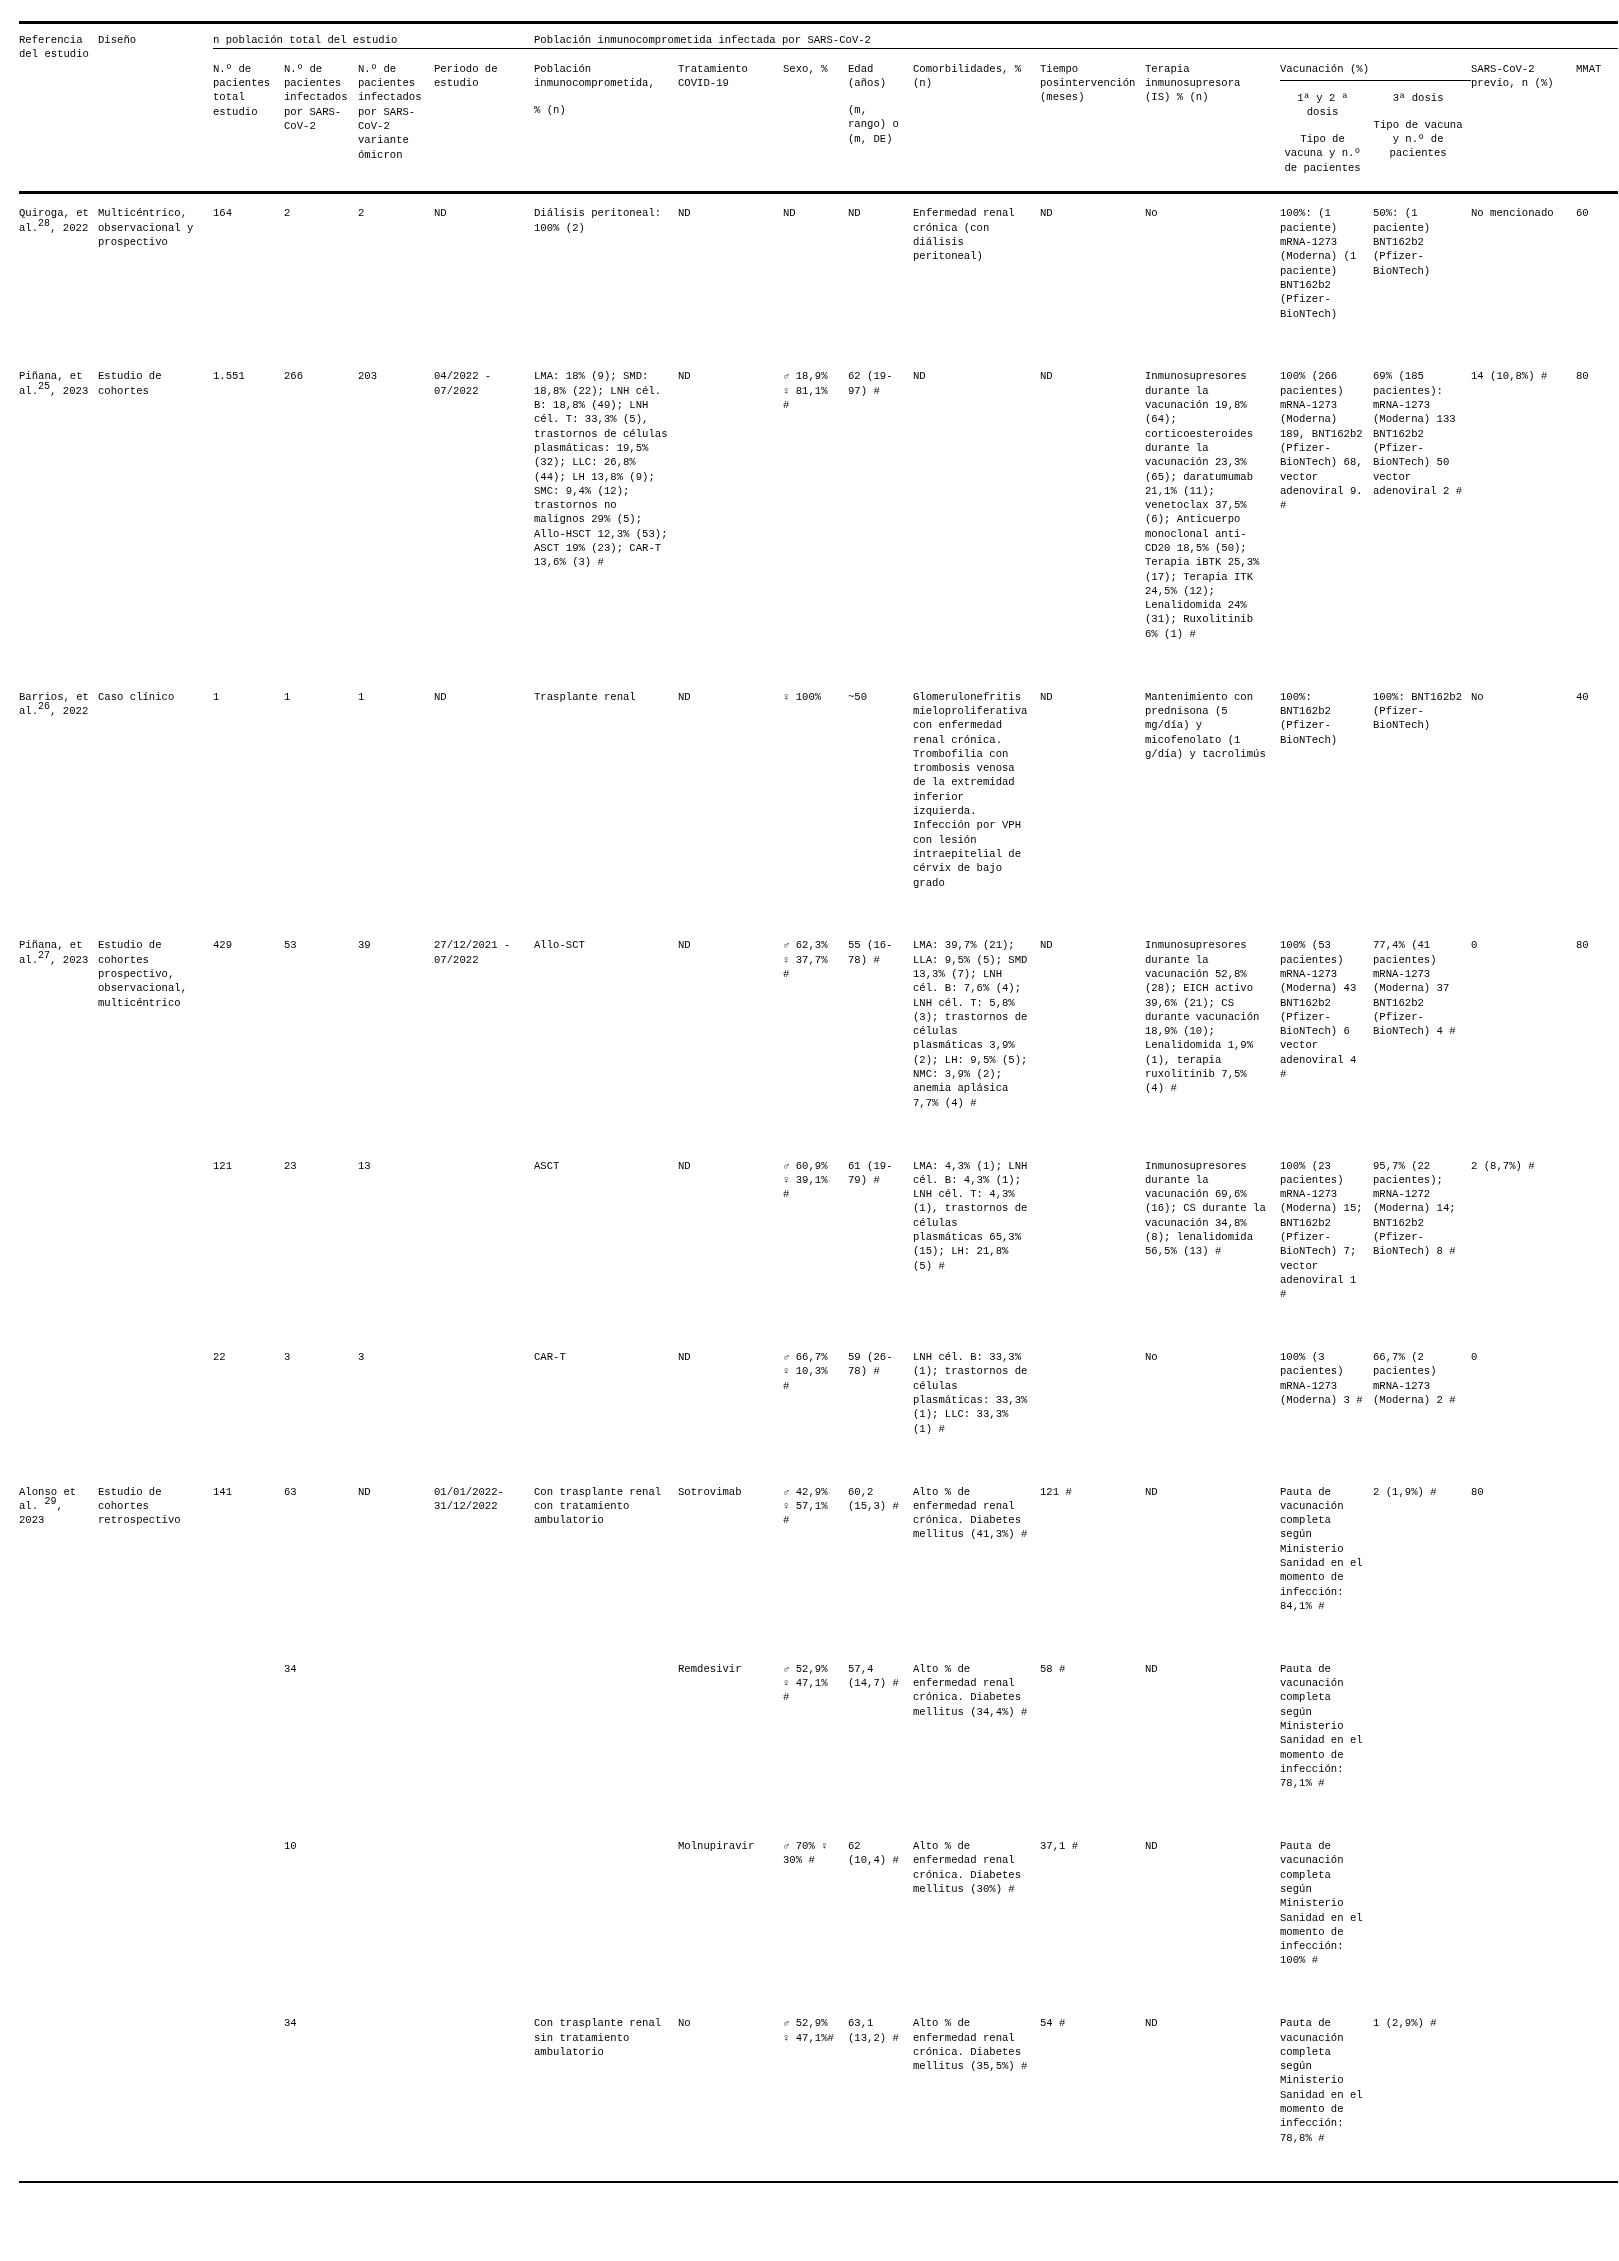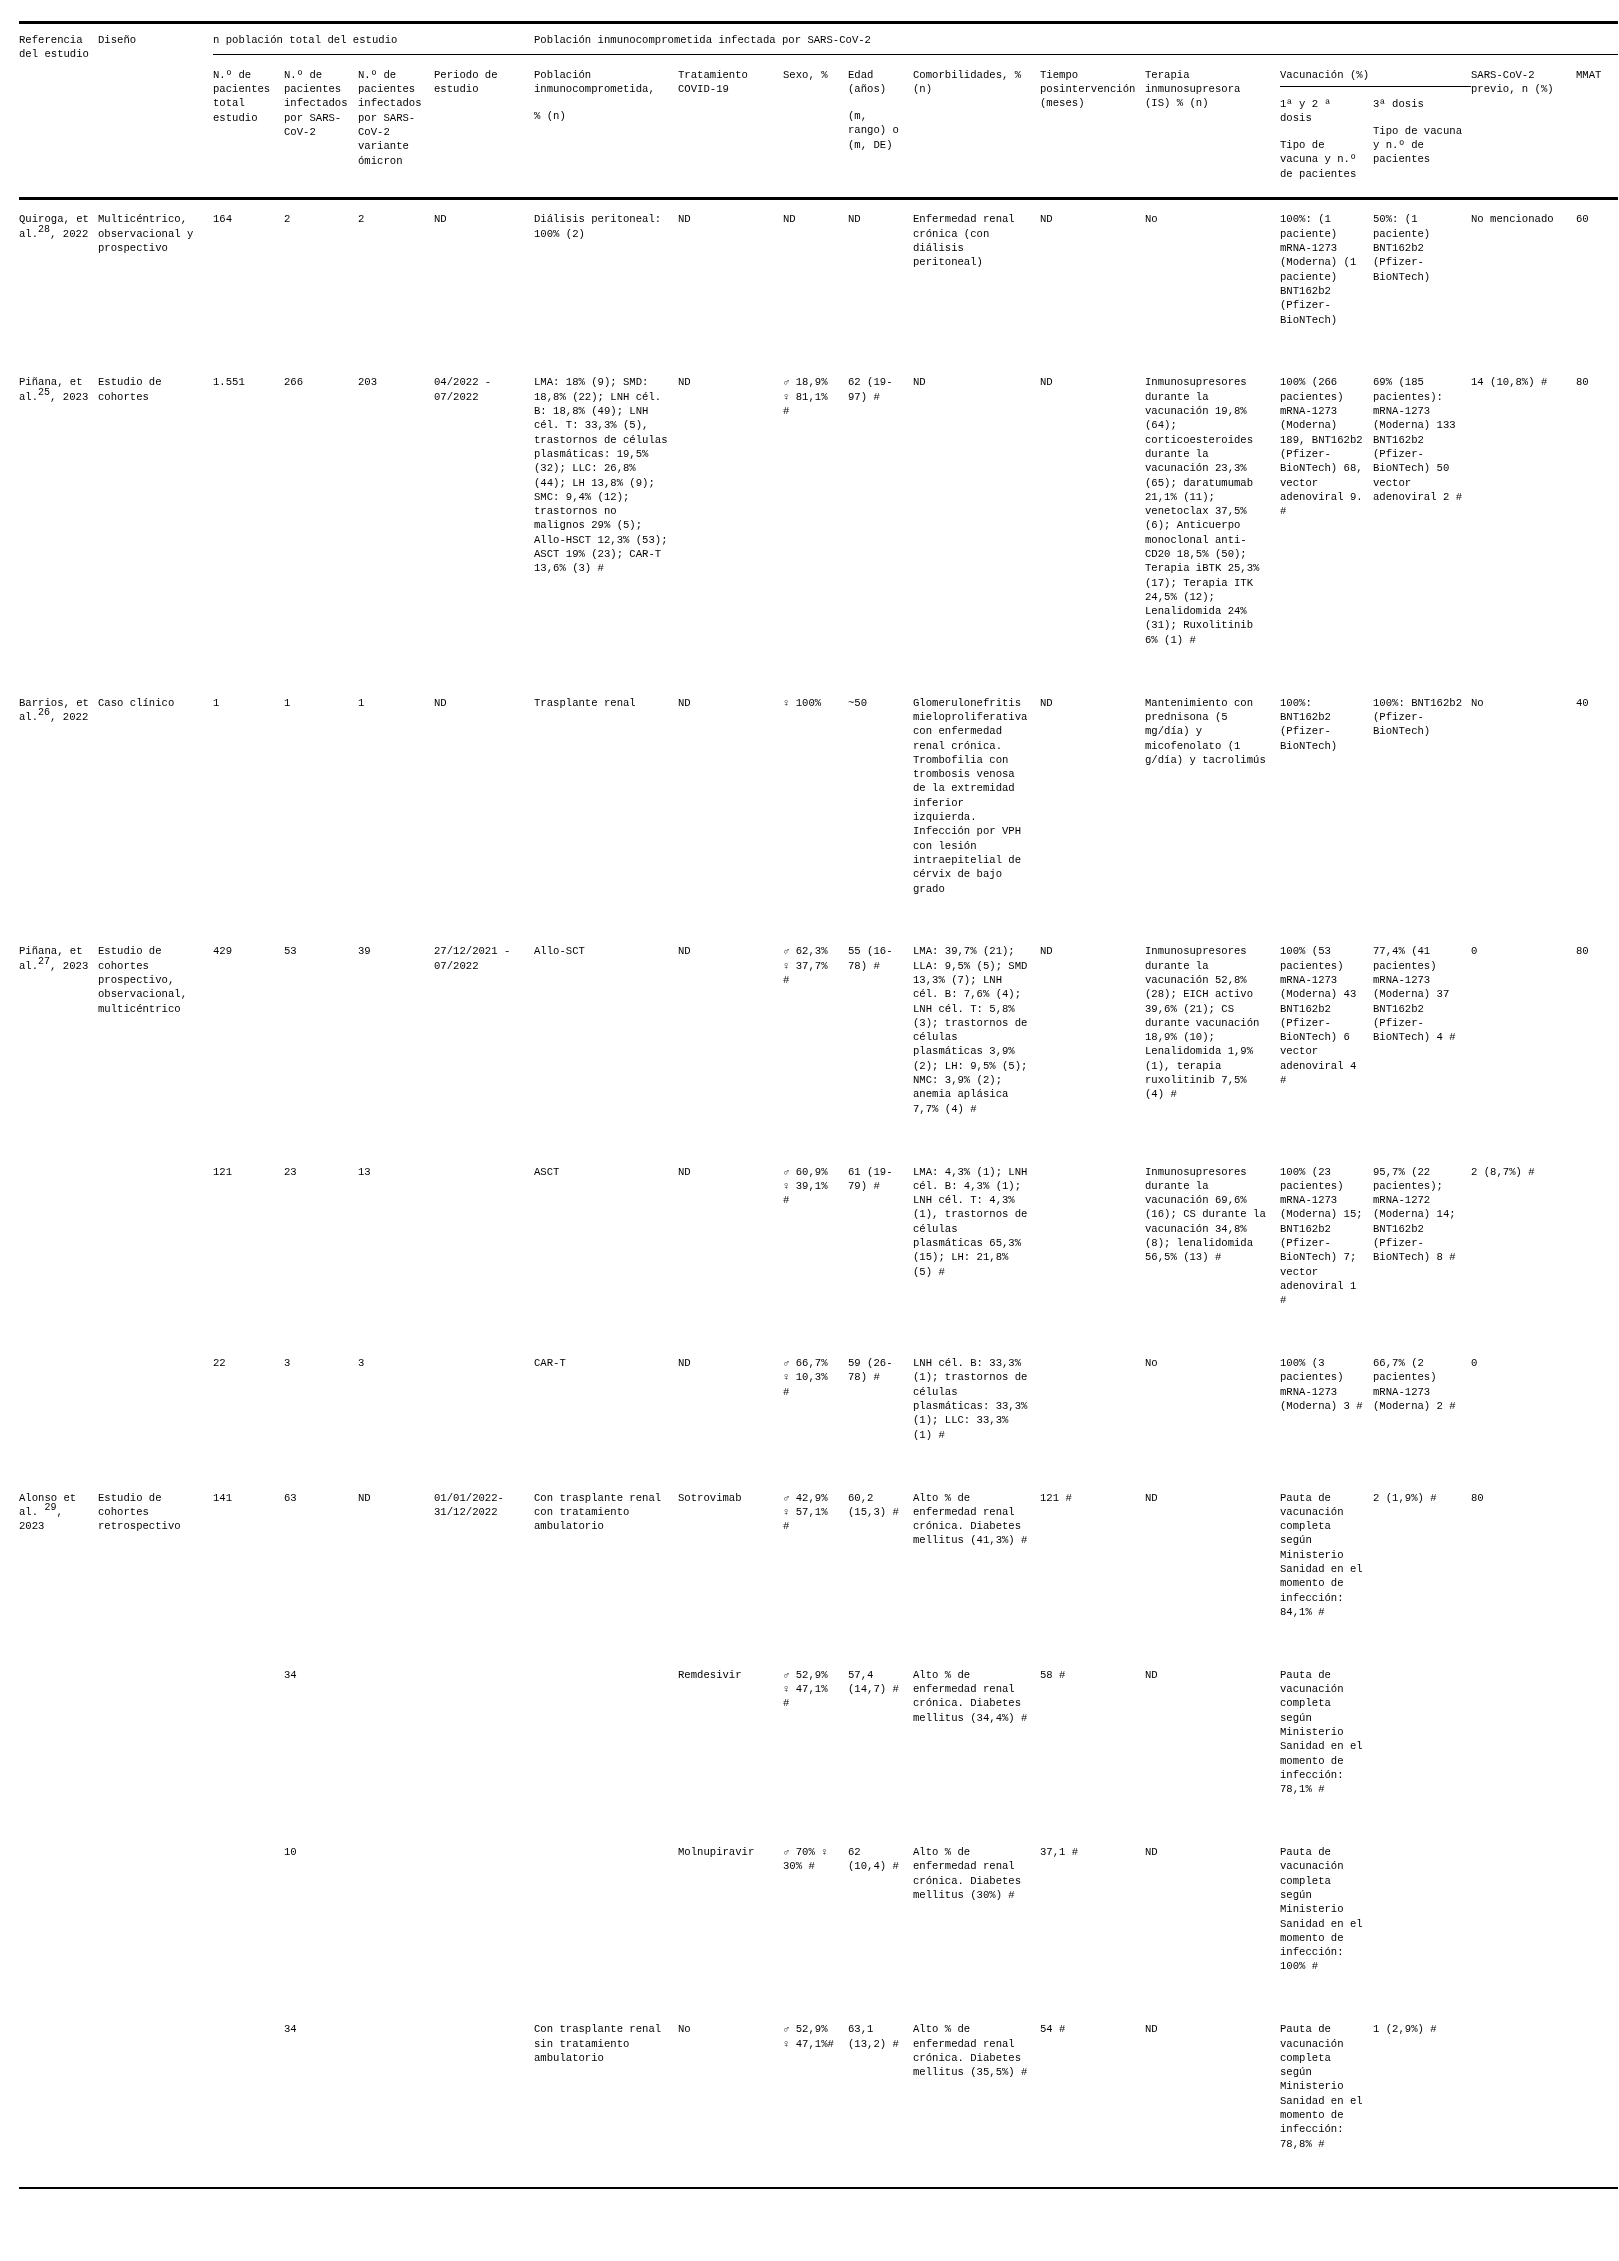--- a/index.html
+++ b/index.html
@@ -24,24 +24,24 @@
     vertical-align: top;
     font-weight: normal;
     font-size: 10.6px;
     line-height: 1.35;
     padding: 0 7.9px 0 0;
     overflow-wrap: break-word;
     word-wrap: break-word;
   }
   thead { border-bottom: 3.1px solid #000; }
   thead th { padding-top: 9.4px; }
-  thead .group-label { border-bottom: 1.6px solid #000; padding-bottom: 7px; }
+  thead .group-label { border-bottom: 1.6px solid #000; padding-bottom: 1px; }
   thead .vac-group { border-bottom: 1.6px solid #000; padding-bottom: 3px; padding-top: 12.6px; }
   thead .colhead { padding-top: 12.6px; padding-bottom: 29px; margin-left: 33px; }
-  thead .dosis { padding-top: 9.4px; padding-bottom: 11px; }
+  thead .dosis { padding-top: 9.4px; padding-bottom: 11px; text-align: center; }
   .sub { display: block; margin-top: 12.6px; }
   tbody td { padding-top: 12.6px; padding-bottom: 36px; }
   sup { font-size: 10px; line-height: 0; }
 </style>
 </head>
 <body>
 
 <div class="table-wrap">
   <table>
     <colgroup>

